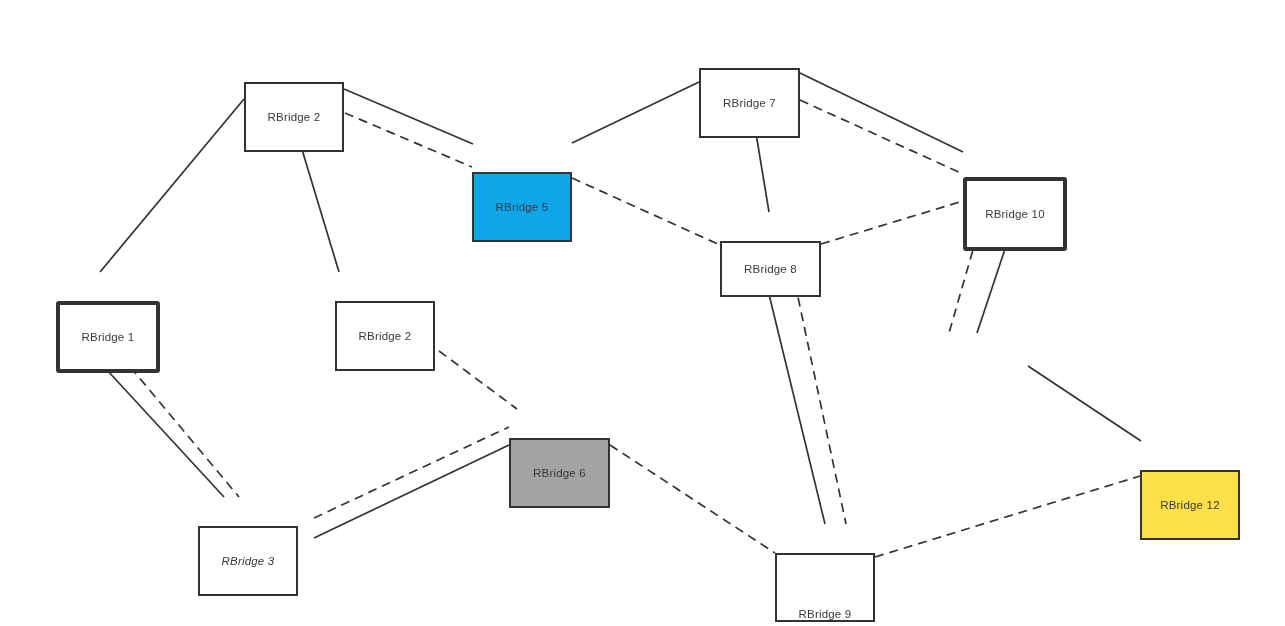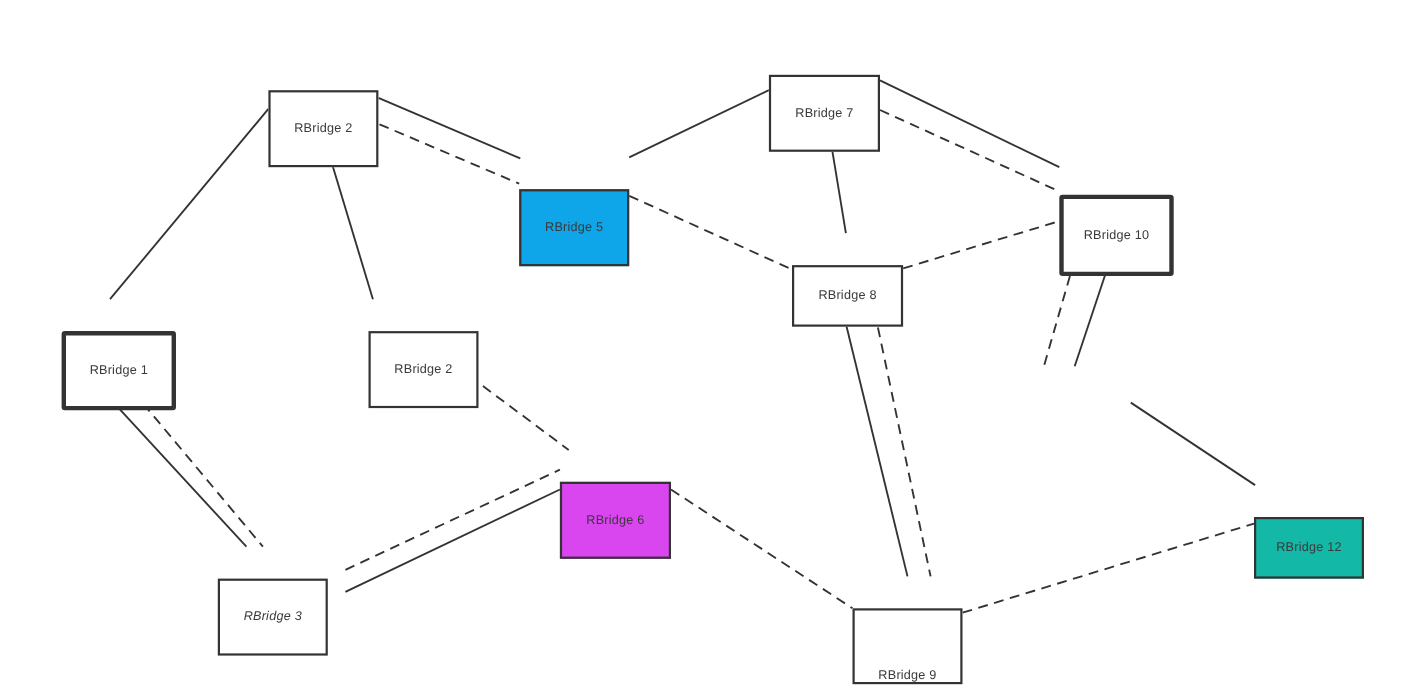--- a/index.html
+++ b/index.html
@@ -82,32 +82,32 @@
       </div>
       <div class="node" style="left: 198px; top: 497px; width: 100px; height: 70px; background: rgb(255, 255, 255); color: rgb(58, 58, 58); border: 2px solid rgb(51, 51, 51); font-style: italic;">
         <span>RBridge 3</span>
       </div>
       <div class="node" style="left: 335px; top: 272px; width: 100px; height: 70px; background: rgb(255, 255, 255); color: rgb(58, 58, 58); border: 2px solid rgb(51, 51, 51);">
         <span>RBridge 2</span>
       </div>
       <div class="node" style="left: 472px; top: 143px; width: 100px; height: 70px; background: #0ea5e9; color: rgb(58, 58, 58); border: 2px solid rgb(51, 51, 51);">
         <span>RBridge 5</span>
       </div>
-      <div class="node" style="left: 509px; top: 409px; width: 101px; height: 70px; background: #d946ef; color: rgb(58, 58, 58); border: 2px solid rgb(51, 51, 51);">
+      <div class="node" style="left: 509px; top: 409px; width: 101px; height: 70px; background: #a3a3a3; color: rgb(58, 58, 58); border: 2px solid rgb(51, 51, 51);">
         <span>RBridge 6</span>
       </div>
       <div class="node" style="left: 699px; top: 39px; width: 101px; height: 70px; background: rgb(255, 255, 255); color: rgb(58, 58, 58); border: 2px solid rgb(51, 51, 51);">
         <span>RBridge 7</span>
       </div>
       <div class="node" style="left: 720px; top: 212px; width: 101px; height: 56px; background: rgb(255, 255, 255); color: rgb(58, 58, 58); border: 2px solid rgb(51, 51, 51);">
         <span>RBridge 8</span>
       </div>
       <div class="node" style="left: 775px; top: 524px; width: 100px; height: 69px; background: rgb(255, 255, 255); color: rgb(58, 58, 58); border: 2px solid rgb(51, 51, 51); align-items: flex-end;">
         <span>RBridge 9</span>
       </div>
       <div class="node thick" style="left: 963px; top: 148px; width: 104px; height: 74px; background: rgb(255, 255, 255); color: rgb(58, 58, 58); border: 4px solid rgb(51, 51, 51);">
         <span>RBridge 10</span>
       </div>
-      <div class="node" style="left: 1140px; top: 441px; width: 100px; height: 56px; background: #14b8a6; color: rgb(58, 58, 58); border: 2px solid rgb(51, 51, 51);">
+      <div class="node" style="left: 1140px; top: 441px; width: 100px; height: 70px; background: #fde047; color: rgb(58, 58, 58); border: 2px solid rgb(51, 51, 51);">
         <span>RBridge 12</span>
       </div>
     </div>
 </div>
 
 </body></html>

